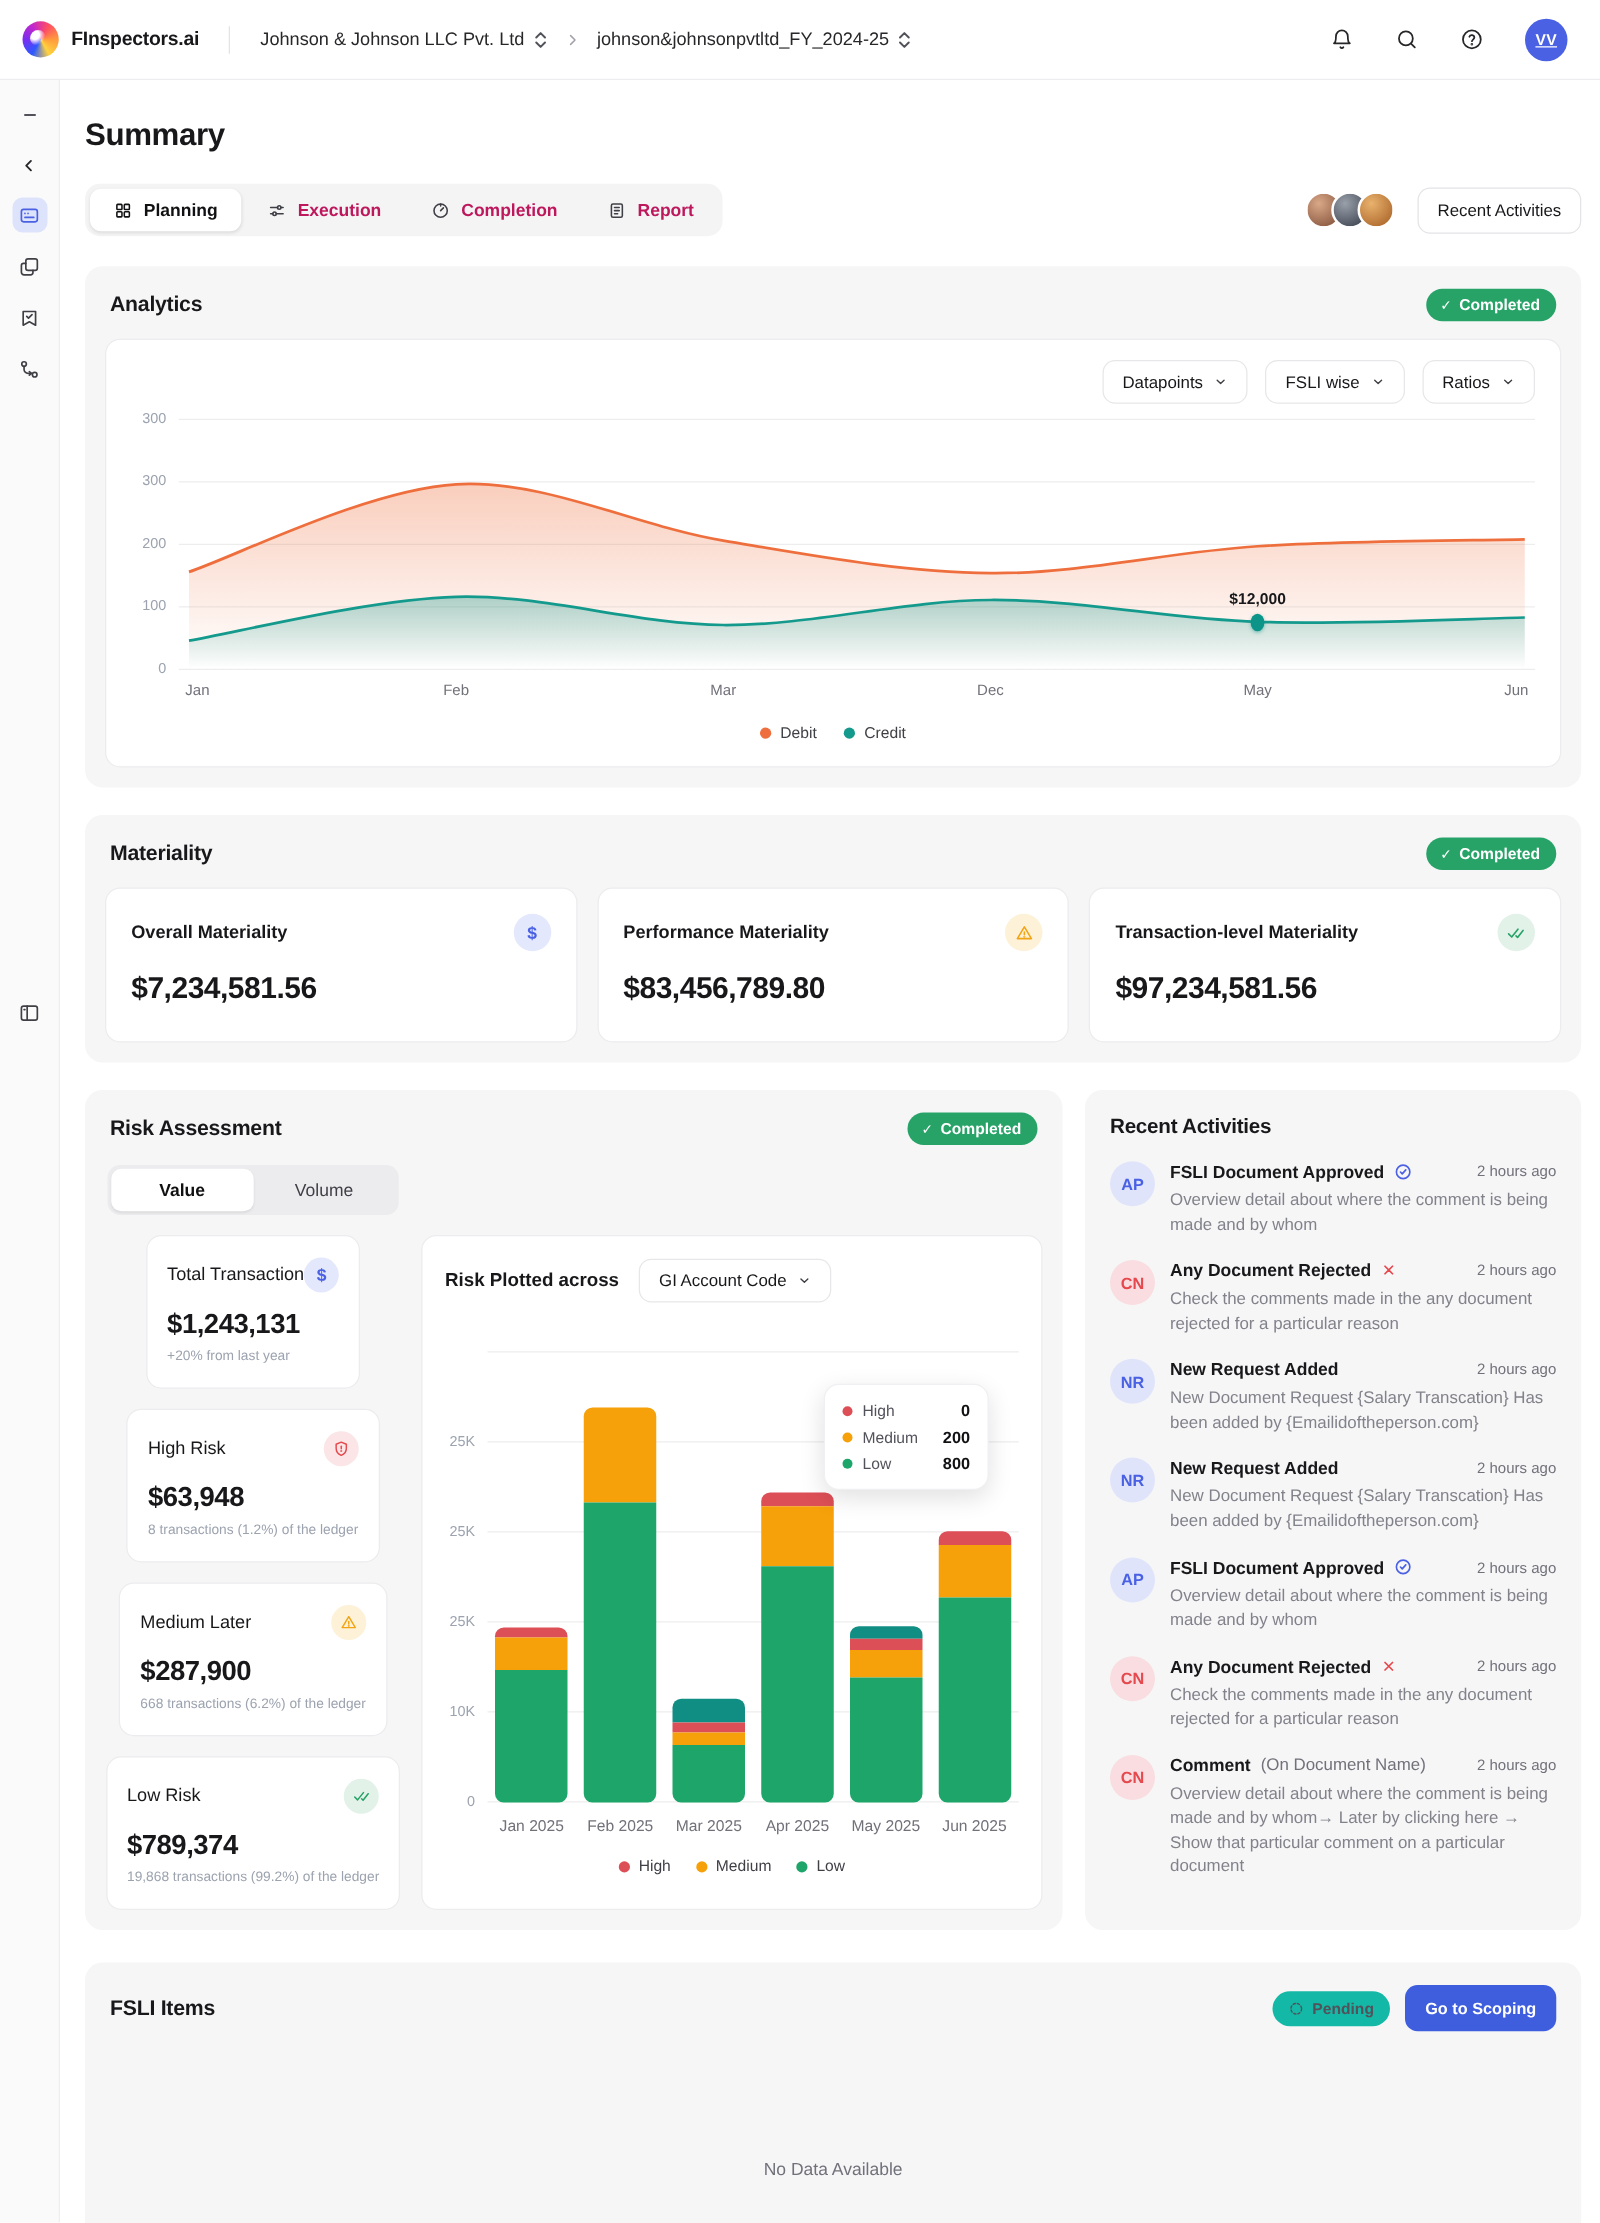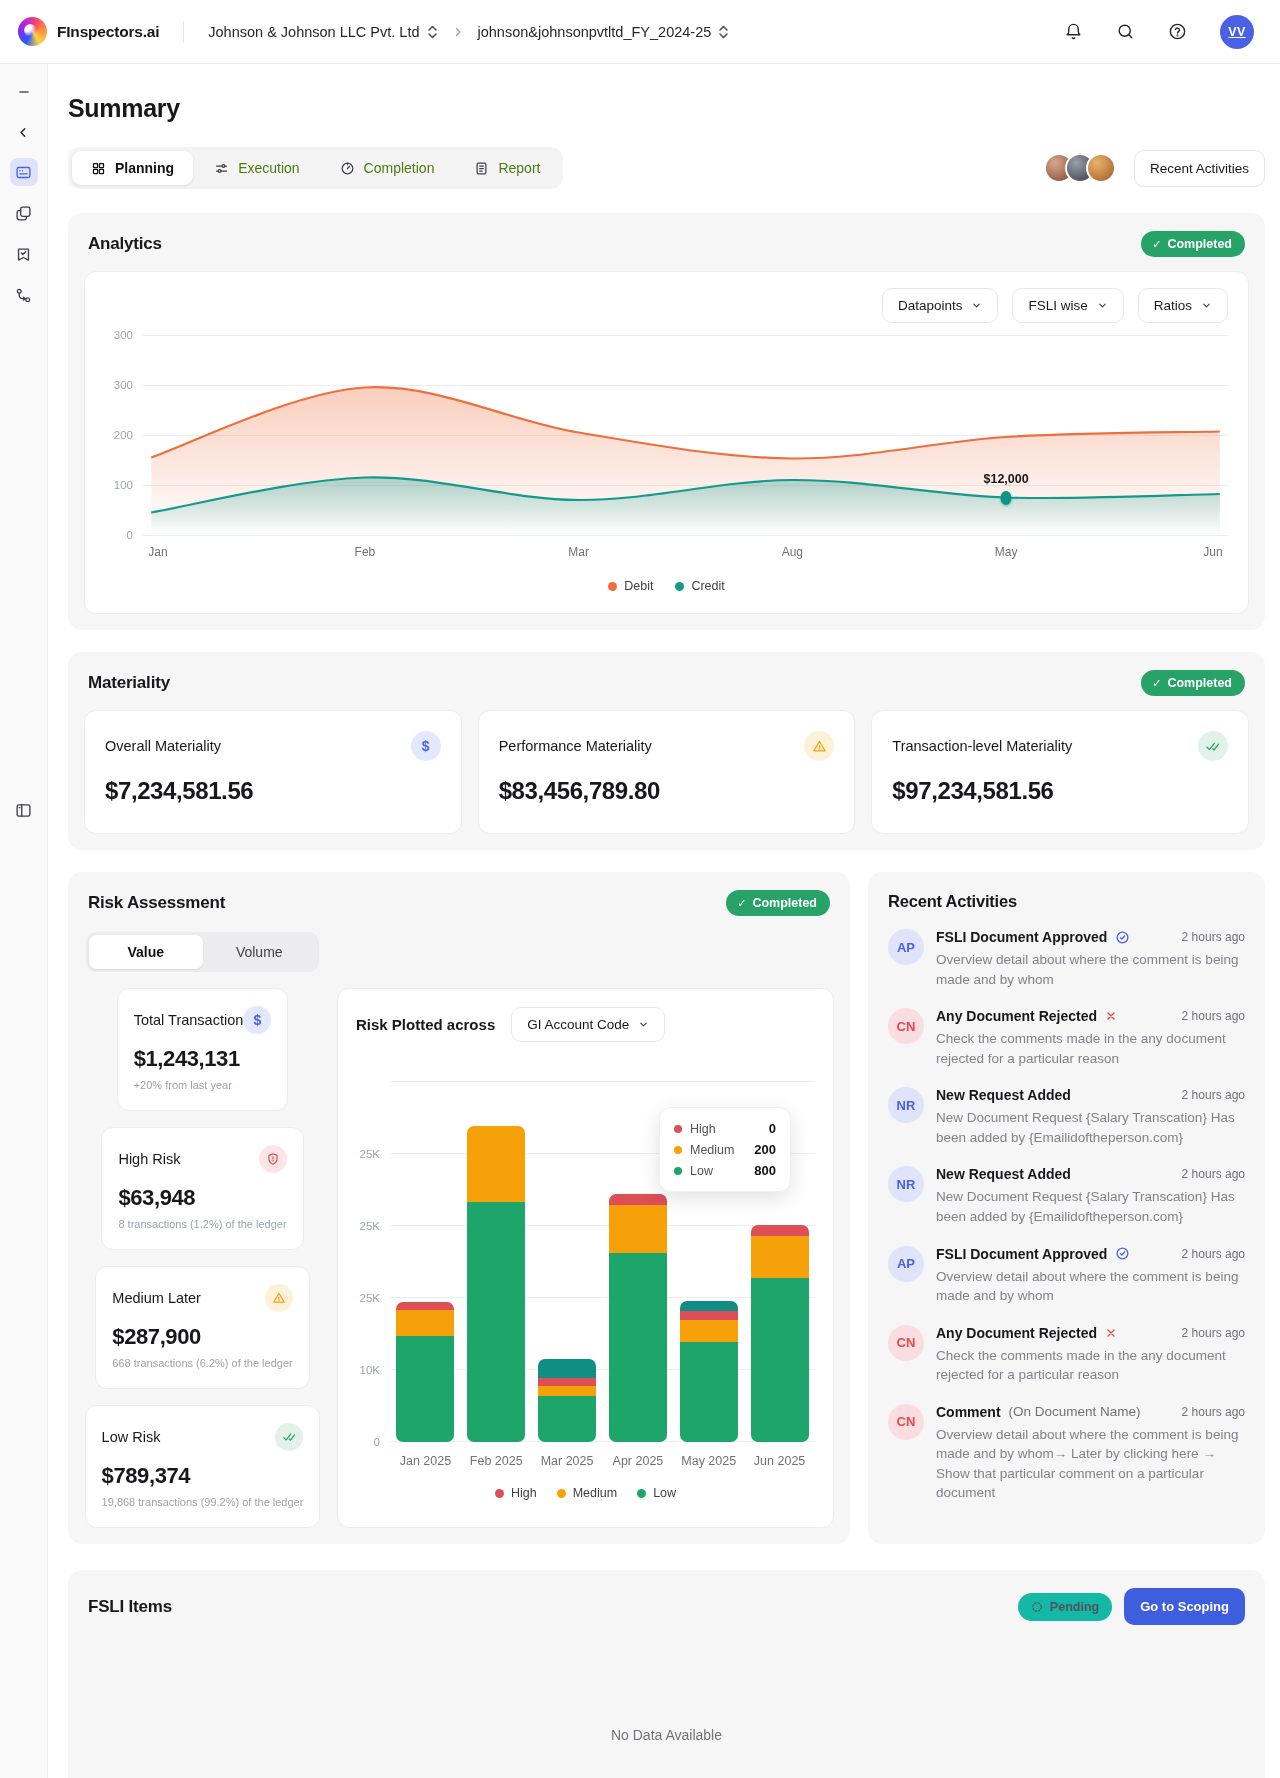--- a/index.html
+++ b/index.html
@@ -27,21 +27,21 @@
   .sb-active { margin-top:12px; background:#dde3fb; color:#4a61e4; }
   .sb-gap { margin-top:13px; }
   .sb-bottom { position:absolute; top:732px; }
 
   
   .main { margin-left:48px; padding:26px 15px 14px 20px; }
   h1.page-title { font-size:25px; font-weight:700; letter-spacing:-.3px; margin:4px 0 24px; }
 
   .tabrow { display:flex; align-items:center; margin-bottom:24px; }
   .tabs { background:#f4f4f5; border-radius:12px; padding:4px; display:flex; gap:2px; }
-  .tab { display:flex; align-items:center; gap:9px; padding:9px 19px; border-radius:9px; font-size:14px; font-weight:400; color:#4d7c0f; background:transparent; border:none; font-family:inherit; cursor:pointer; }
+  .tab { display:flex; align-items:center; gap:9px; padding:9px 19px; border-radius:9px; font-size:14px; font-weight:700; color:#be185d; background:transparent; border:none; font-family:inherit; cursor:pointer; }
   .tab.active { background:#fff; box-shadow:0 1px 3px rgba(0,0,0,.1); font-weight:600; color:#111113; }
   .avatar-group { margin-left:auto; display:flex; margin-right:18px; }
   .tavatar { width:30px; height:30px; border-radius:50%; border:2px solid #fff; margin-left:-9px; }
   .tavatar:first-child { margin-left:0; }
   .tav1 { background:radial-gradient(circle at 35% 30%,#d9a888,#7c4a33); }
   .tav2 { background:radial-gradient(circle at 35% 30%,#9aa0aa,#343a46); }
   .tav3 { background:radial-gradient(circle at 35% 30%,#e9b26d,#a35c22); }
   .btn-ghost { background:#fff; border:1px solid #e4e4e7; border-radius:10px; padding:10px 15px; font-size:13.5px; font-weight:500; color:#18181b; font-family:inherit; cursor:pointer; }
 
   .section { background:#f6f6f7; border-radius:14px; padding:16px; margin-bottom:22px; }
@@ -66,21 +66,21 @@
   .x-row { position:relative; height:18px; margin:10px 0 0 38px; }
   .x-row span { position:absolute; font-size:12px; color:#71717a; transform:translateX(-50%); white-space:nowrap; }
   .legend { display:flex; justify-content:center; gap:22px; margin:16px 0 8px; }
   .leg-item { display:flex; align-items:center; gap:7px; font-size:12.5px; color:#3f3f46; }
   .dot { width:9px; height:9px; border-radius:50%; display:inline-block; }
 
   
   .mat-grid { display:grid; grid-template-columns:repeat(3,1fr); gap:16px; }
   .mcard { padding:20px 20px 28px; }
   .mcard-top { display:flex; align-items:center; justify-content:space-between; }
-  .mlabel { font-size:14.5px; font-weight:400; color:#18181b; }
+  .mlabel { font-size:14.5px; font-weight:700; color:#18181b; }
   .ic { width:30px; height:30px; border-radius:50%; display:flex; align-items:center; justify-content:center; flex:none; }
   .ic-blue { background:#e3e8fc; color:#4a61e4; font-size:14px; font-weight:700; }
   .ic-orange { background:#fdf1d8; }
   .ic-green { background:#e2f2e9; }
   .ic-red { background:#fbe5e6; }
   .amount { font-size:24px; font-weight:700; letter-spacing:-.4px; margin-top:16px; }
 
   
   .risk-row { display:flex; gap:18px; margin-bottom:26px; }
   .risk-sec { width:782px; background:#f6f6f7; border-radius:14px; padding:16px; margin-bottom:0; }
@@ -342,21 +342,21 @@
               <path d="M 8,177.5 C 42.800000000000004,171.66666666666666 147.2,144.58333333333334 216.8,142.5 C 286.40000000000003,140.41666666666666 356,164.58333333333334 425.6,165 C 495.20000000000005,165.41666666666666 564.8,145.41666666666666 634.4,145 C 704,144.58333333333334 773.6,160.16666666666666 843.2,162.5 C 912.8000000000001,164.83333333333334 1017.2,159.58333333333334 1052,159" fill="none" stroke="#149a8d" stroke-width="2.2"></path>
             </svg>
             <div class="pt-dot" style="left:79.54716981132076%;top:162.5px;"></div>
             <div class="pt-label" style="left:79.54716981132076%;top:162.5px;">$12,000</div>
           </div>
       </div>
       <div class="x-row" id="area-xaxis">
           <span style="left:0.7547169811320755%;transform:translateX(-15%)">Jan</span>
           <span style="left:20.452830188679247%;transform:translateX(-50%)">Feb</span>
           <span style="left:40.15094339622642%;transform:translateX(-50%)">Mar</span>
-          <span style="left:59.84905660377359%;transform:translateX(-50%)">Aug</span>
+          <span style="left:59.84905660377359%;transform:translateX(-50%)">Dec</span>
           <span style="left:79.54716981132076%;transform:translateX(-50%)">May</span>
           <span style="left:99.24528301886792%;transform:translateX(-85%)">Jun</span>
         </div>
       <div class="legend" id="area-legend">
           <span class="leg-item"><span class="dot" style="background:#ee6f3d"></span>Debit</span>
           <span class="leg-item"><span class="dot" style="background:#149a8d"></span>Credit</span>
         </div>
     </div>
   </div>
 

